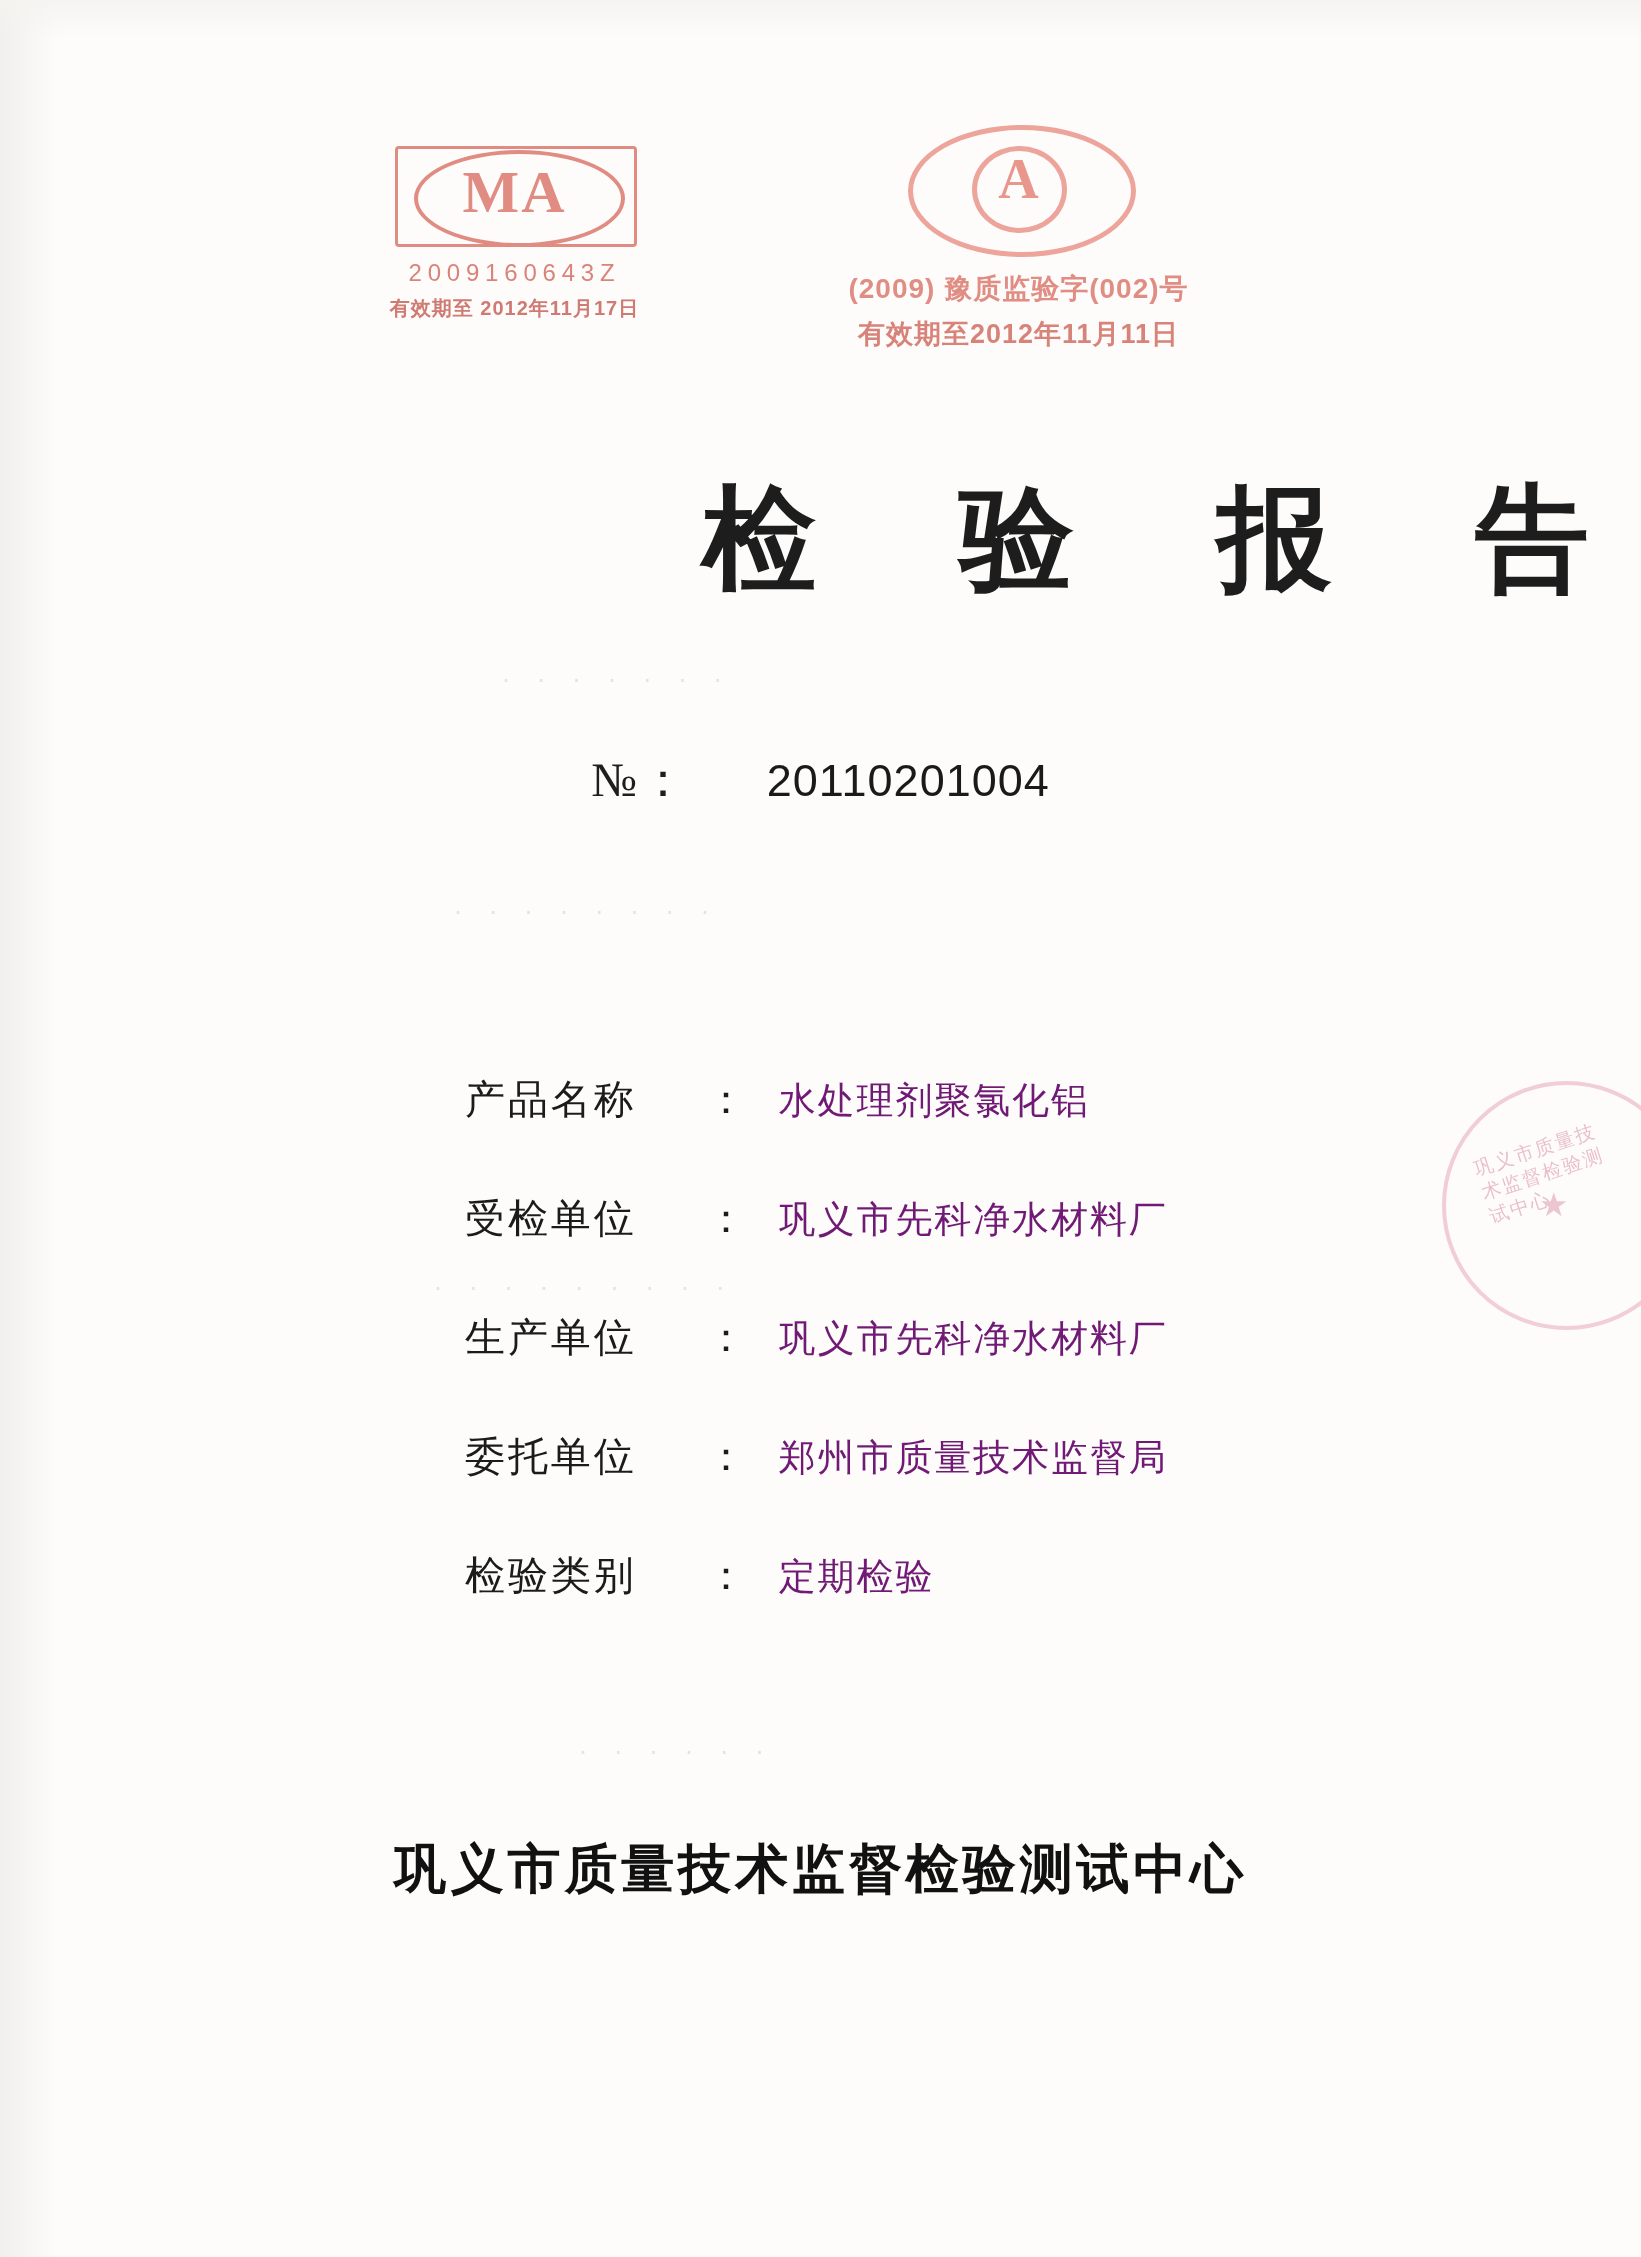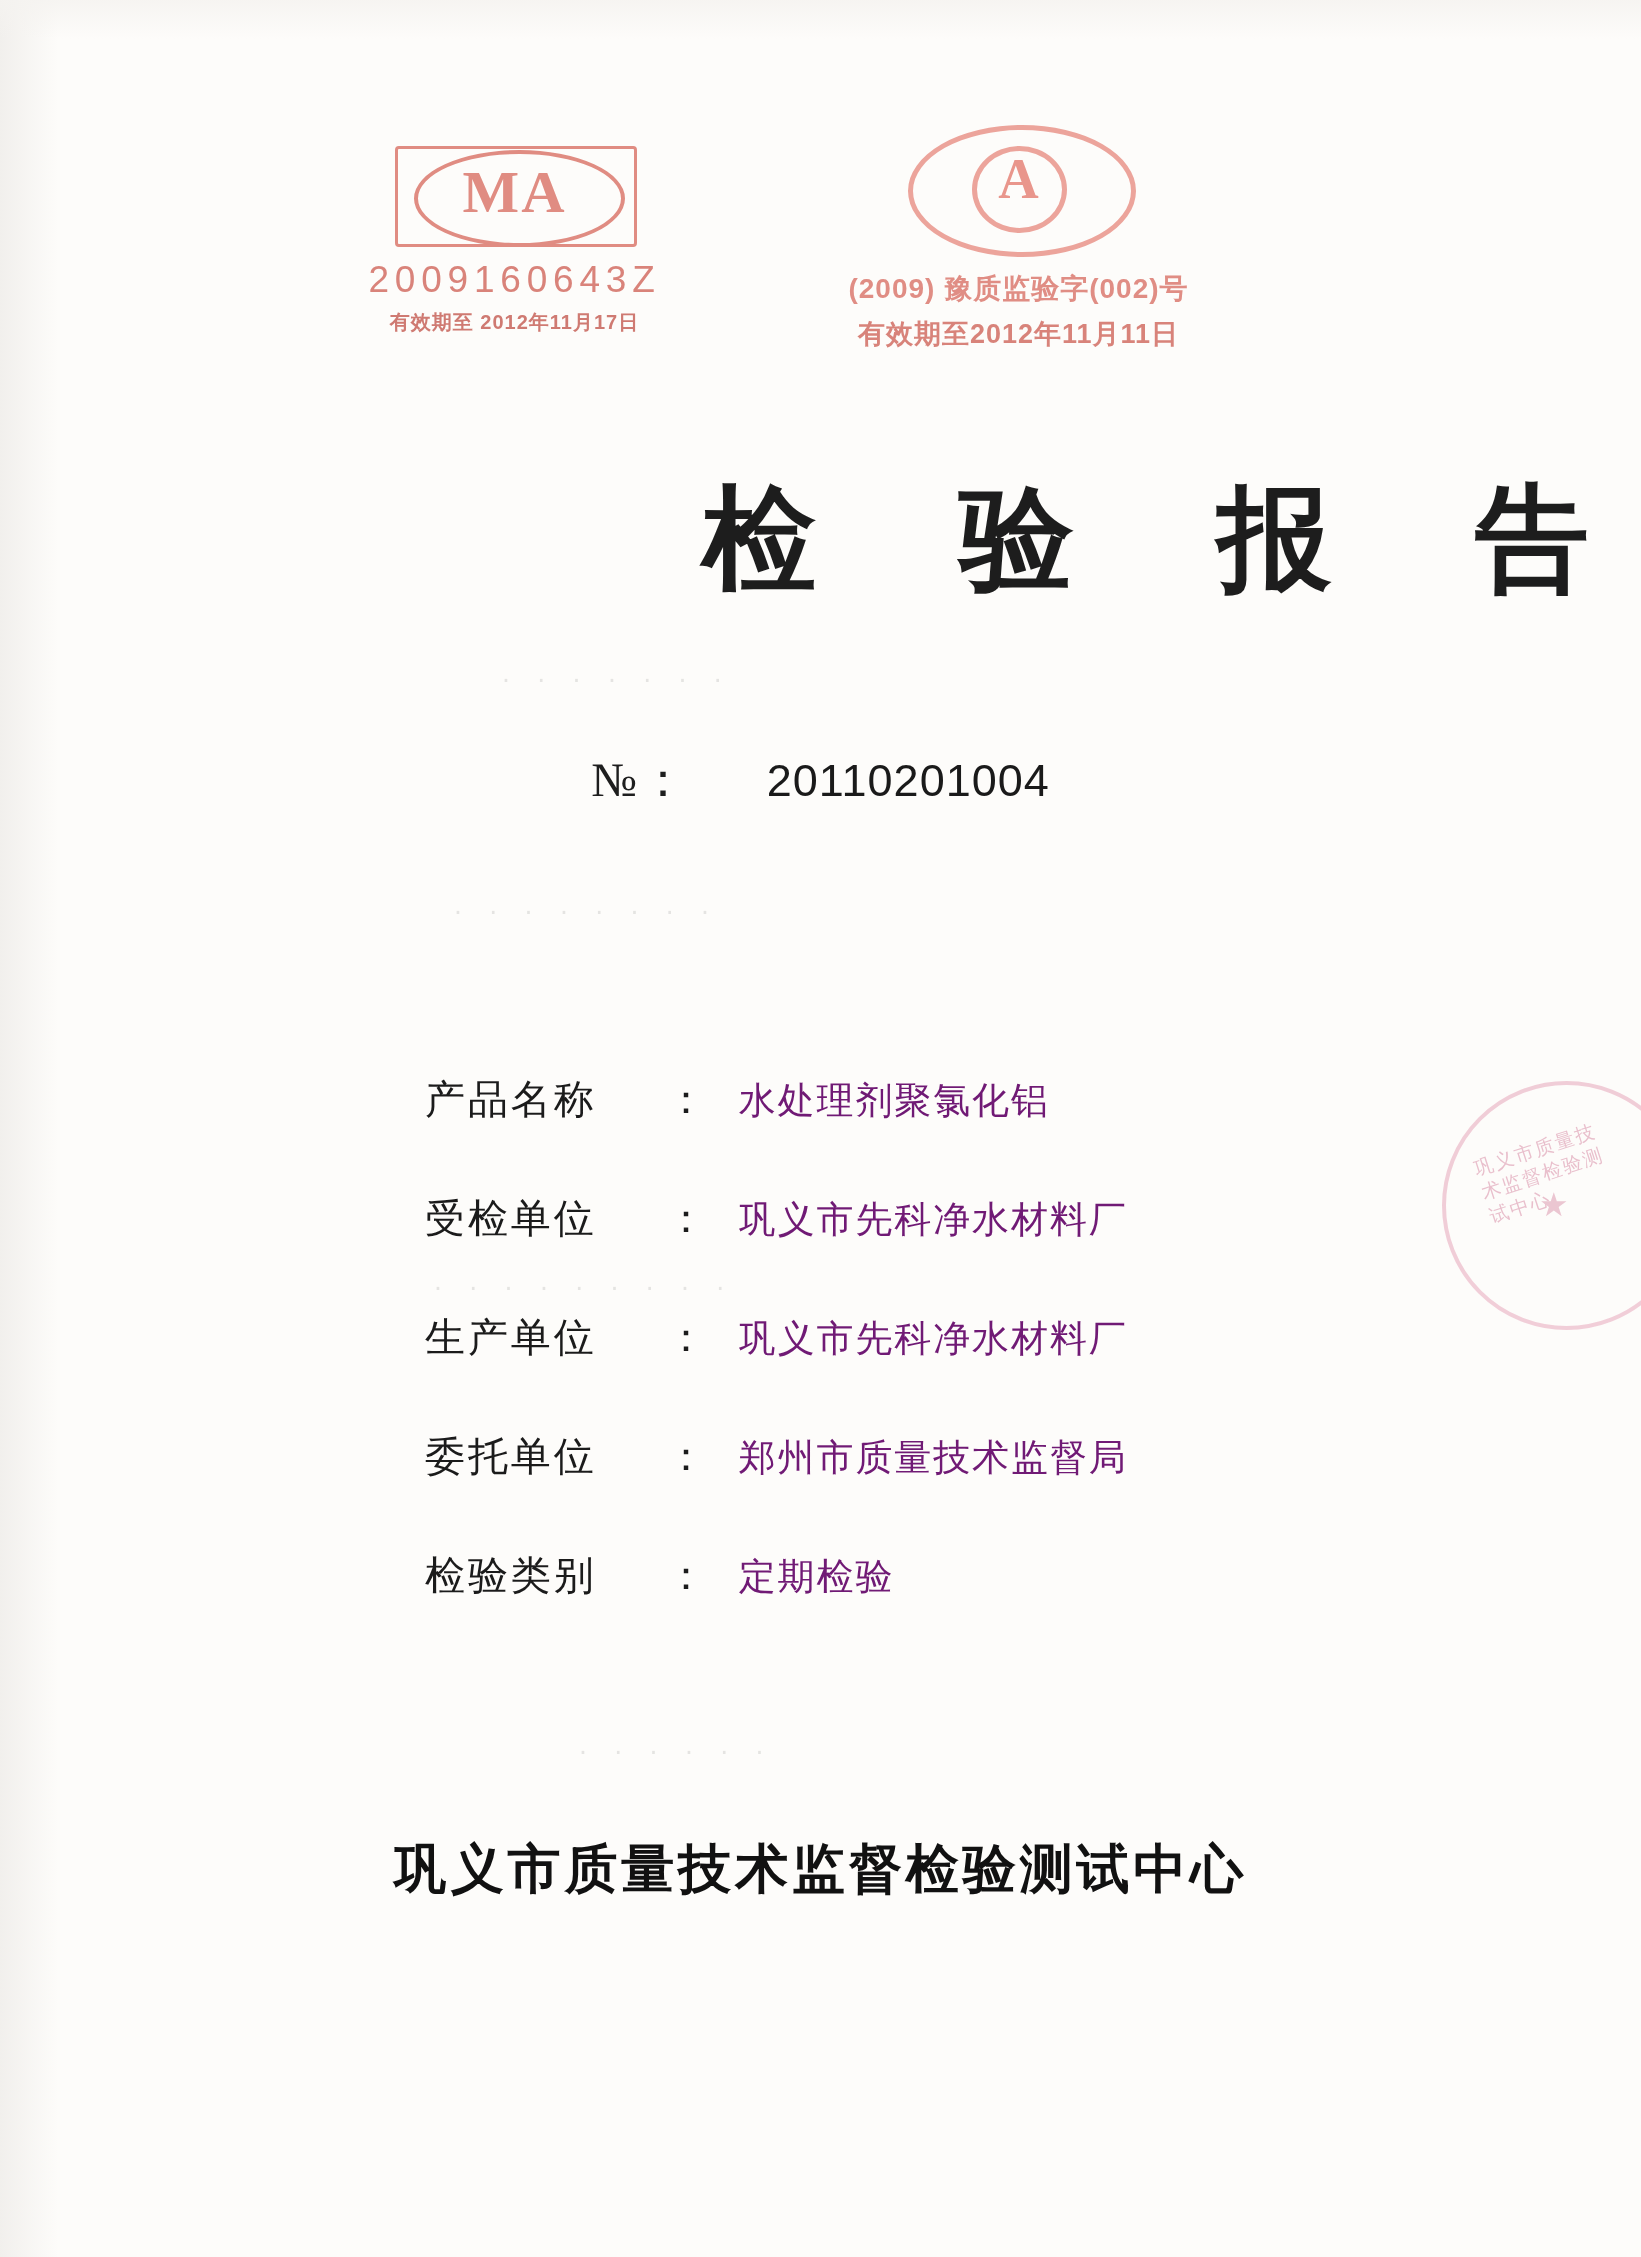--- a/index.html
+++ b/index.html
@@ -74,21 +74,21 @@
     left: 0; right: 0; top: 21px;
     font-family: "Liberation Serif", serif;
     font-size: 60px;
     font-weight: bold;
     letter-spacing: 1.9px;
     color: #e08c82;
     line-height: 62px;
   }
   .ma-number {
     font-family: "Liberation Sans", sans-serif;
-    font-size: 37px;
+    font-size: 24px;
     letter-spacing: 5.8px;
     color: #d9837a;
     margin-top: 7.7px;
   }
   .ma-valid {
     font-family: "Liberation Sans", sans-serif;
     font-size: 20px;
     letter-spacing: 1px;
     color: #cf7a72;
     margin-top: 7.7px;
@@ -189,20 +189,21 @@
   .fields {
     position: absolute;
     top: 1072px;
     left: 425px;
     width: 869px;
   }
   .field-row {
     display: flex;
     align-items: baseline;
     margin-bottom: 64px;
+    margin-left: 40px;
   }
   .field-label {
     font-family: "DejaVu Sans", sans-serif;
     font-size: 40px;
     color: #1b1b1b;
     letter-spacing: 2.9px;
     white-space: nowrap;
     width: 241px;
   }
   .field-colon {

